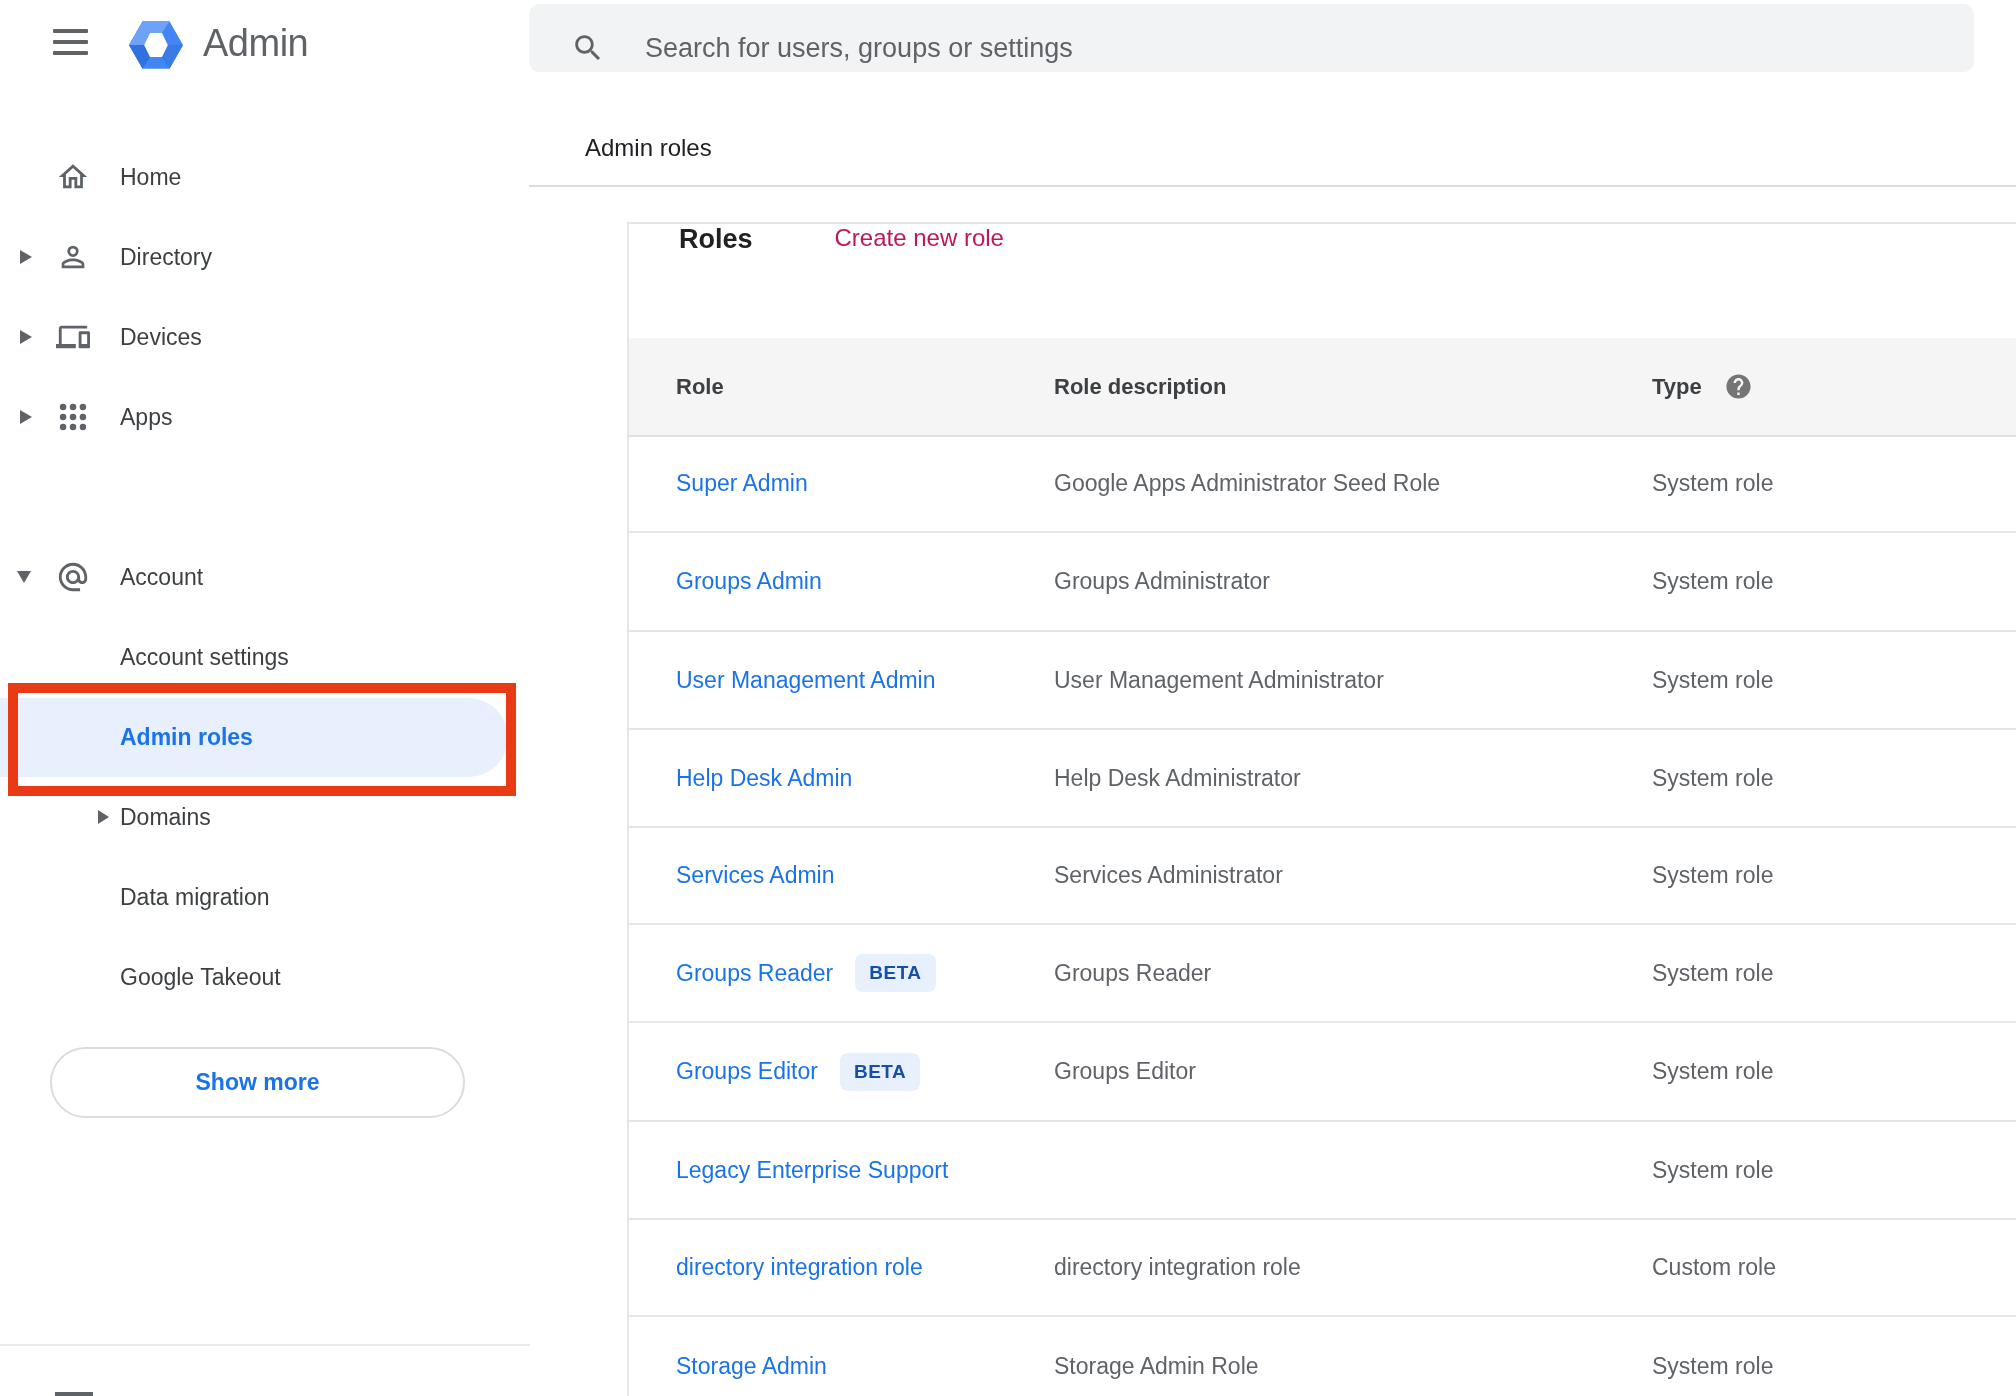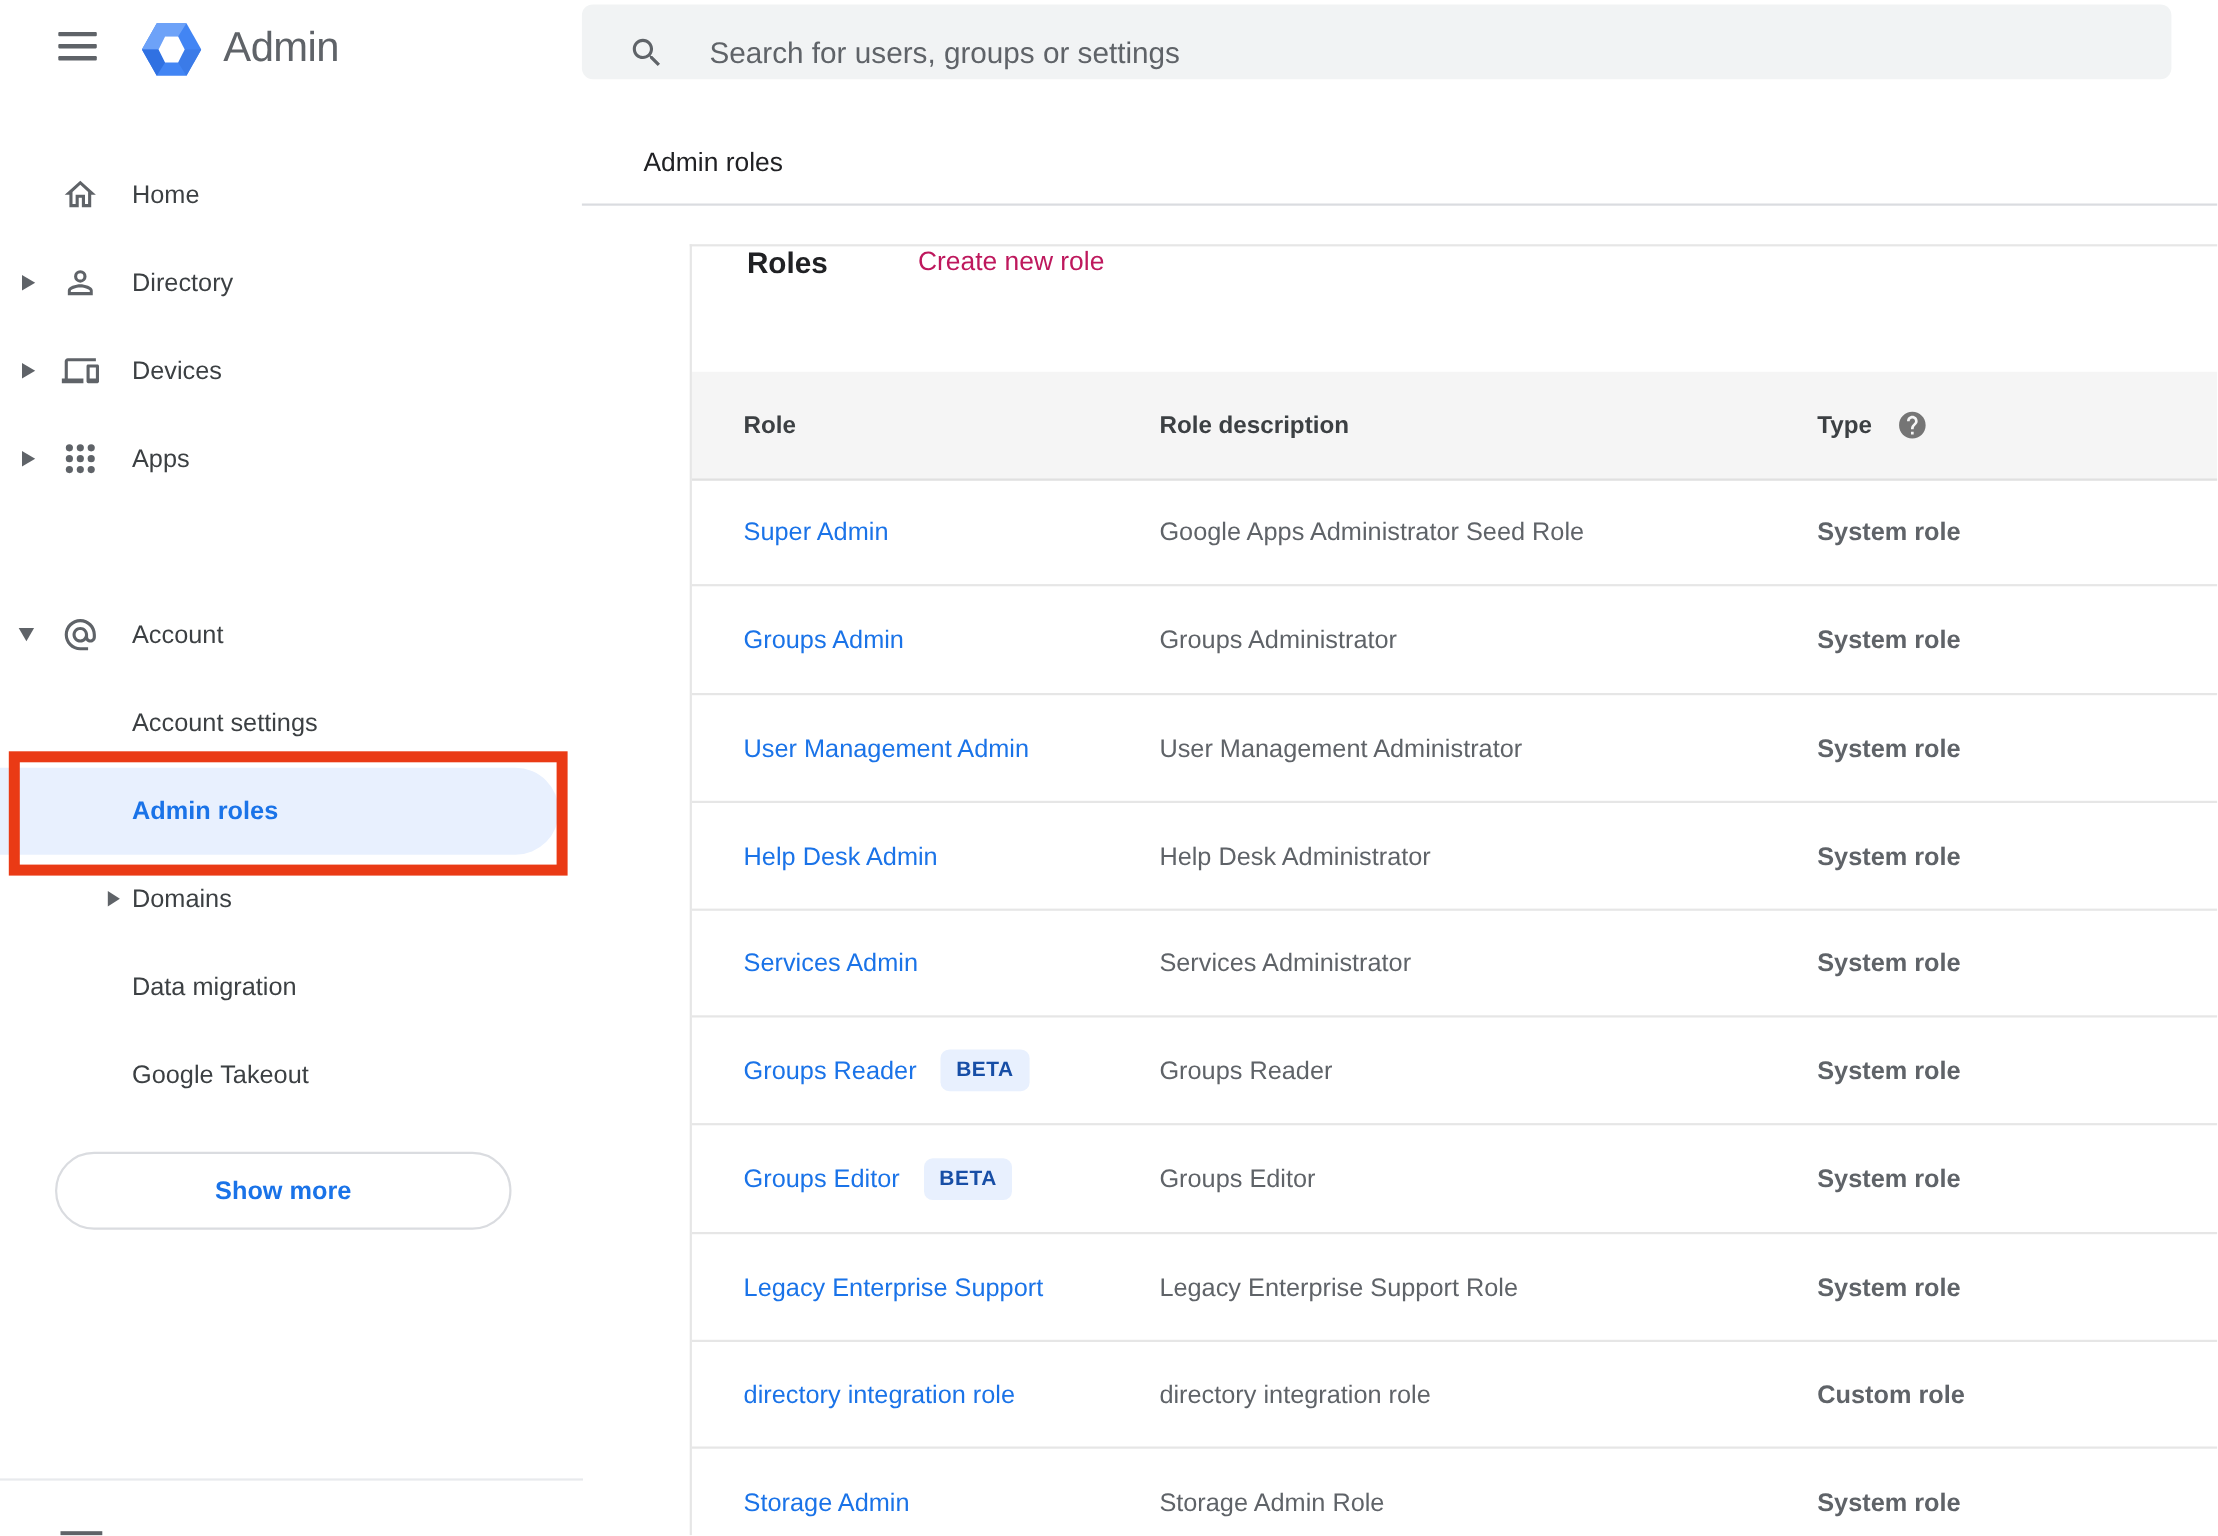--- a/index.html
+++ b/index.html
@@ -54,21 +54,21 @@
     background:#fff; border-top:2px solid #e6e6e6; border-left:2px solid #e6e6e6; overflow:hidden;
   }
   .card-header { position:absolute; left:0; top:0; width:100%; height:114px; display:flex; }
   .card-title { margin-left:50px; font-size:27px; font-weight:bold; color:#202124; }
   .create-link { margin-left:82px; font-size:24px; color:#be185d; text-decoration:none; cursor:pointer; }
 
   .thead { position:absolute; left:0; top:114px; width:100%; height:99px; background:#f5f5f5; border-bottom:2px solid #e0e0e0; }
   .thead .col, .trow .col { position:absolute; top:0; height:100%; display:flex; align-items:center; }
   .col-role { left:47px; }
   .col-desc { left:425px; }
-  .col-type { left:1023px;font-weight:bold; }
+  .col-type { left:1023px; }
   .thead .col { font-size:22px; font-weight:bold; color:#3c4043; }
   .help-icon { width:29px; height:29px; margin-left:22px; }
 
   .trow { position:absolute; left:0; width:100%; border-bottom:2px solid #e6e6e6; }
   .role-link { font-size:23px; color:#1a73e8; text-decoration:none; cursor:pointer; white-space:nowrap; }
   .cell-text { font-size:23px; color:#5f6368; white-space:nowrap; }
   .beta-badge {
     margin-left:22px; background:#e8f0fe; color:#174ea6;
     font-size:19px; font-weight:bold; letter-spacing:0.5px;
     padding:8px 14px; border-radius:8px;
@@ -283,23 +283,20 @@
         </span>
       <span class="col col-type">
           <span class="cell-text">System role</span>
         </span>
     </div>
 
     <div class="trow" style="top:898px;height:98px">
       <span class="col col-role">
           <a class="role-link">Legacy Enterprise Support</a>
         </span>
-      <span class="col col-desc">
-          <span class="cell-text">Legacy Enterprise Support Role</span>
-        </span>
       <span class="col col-type">
           <span class="cell-text">System role</span>
         </span>
     </div>
 
     <div class="trow" style="top:996px;height:97px">
       <span class="col col-role">
           <a class="role-link">directory integration role</a>
         </span>
       <span class="col col-desc">

